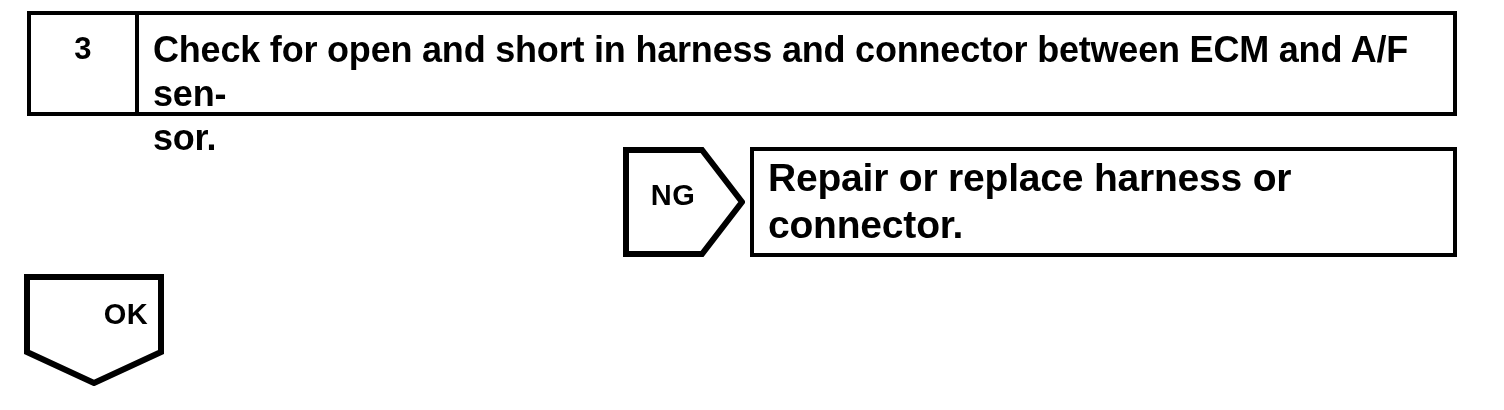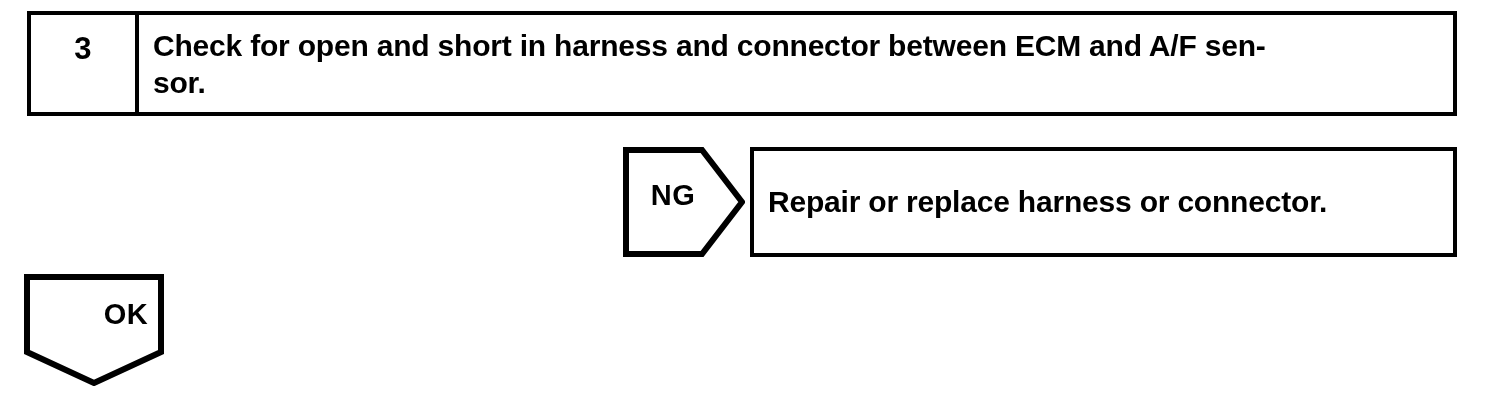--- a/index.html
+++ b/index.html
@@ -44,21 +44,21 @@
     margin-top: 18px;
     letter-spacing: 0.5px;
   }
   .step-text {
     flex: 1 1 auto;
     box-sizing: border-box;
     padding: 13px 8px 0 14px;
   }
   .step-text p {
     margin: 0;
-    font-size: 30px;
+    font-size: 36px;
     font-weight: bold;
     line-height: 1.22;
     letter-spacing: -0.2px;
     white-space: pre-line;
   }
 
   
   .ng-arrow {
     position: absolute;
     left: 623px;
@@ -90,21 +90,21 @@
     height: 110px;
     box-sizing: border-box;
     border: 4px solid #000;
     background: #fff;
     display: flex;
     align-items: center;
     padding-left: 14px;
   }
   .result-box p {
     margin: 0;
-    font-size: 30px;
+    font-size: 39px;
     font-weight: bold;
     line-height: 1.2;
     letter-spacing: -0.2px;
   }
 
   
   .ok-arrow {
     position: absolute;
     left: 24px;
     top: 274px;

